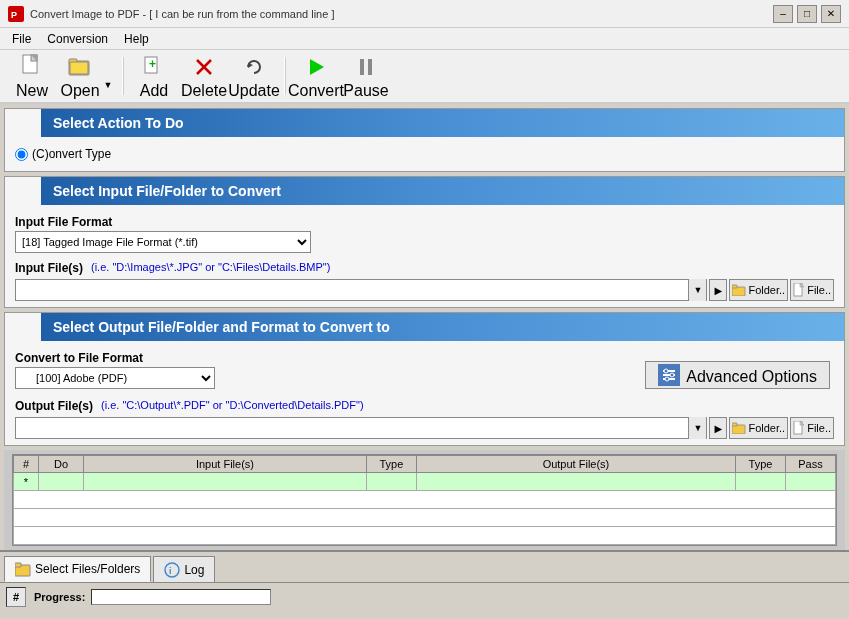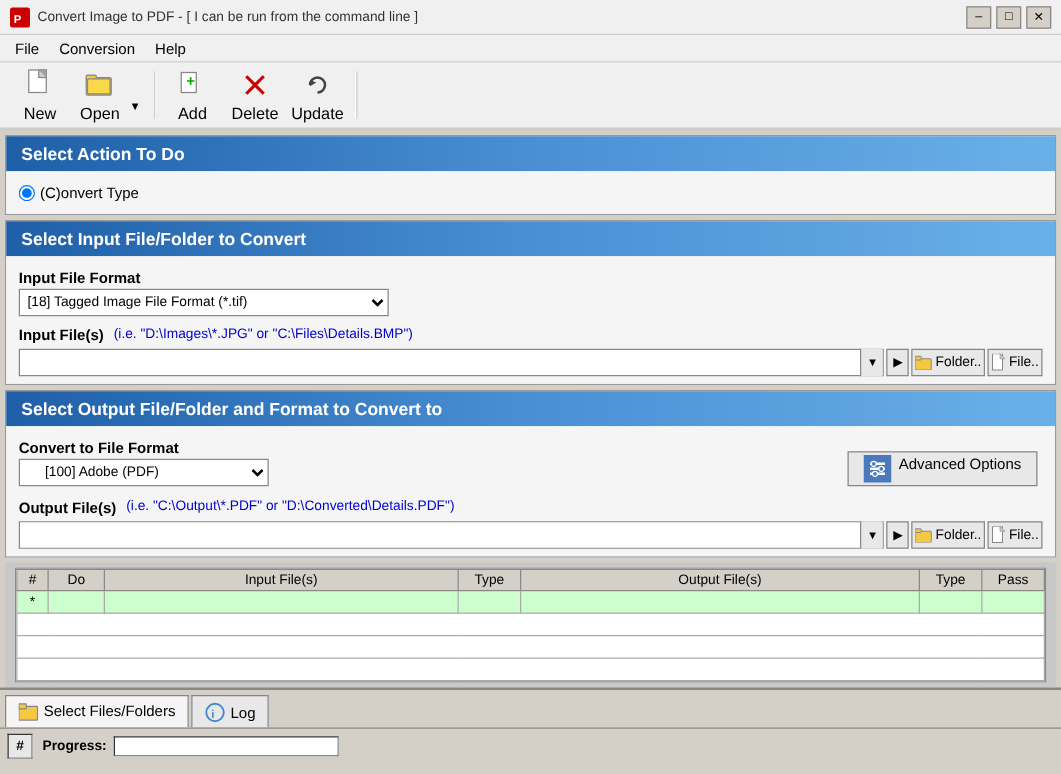--- a/index.html
+++ b/index.html
@@ -15,29 +15,29 @@
 
     
     .menu-bar { background: #f0f0f0; height: 22px; display: flex; align-items: center; padding: 0 4px; border-bottom: 1px solid #ccc; }
     .menu-item { padding: 2px 8px; font-size: 12px; cursor: pointer; color: #000; }
 
     
     .toolbar { background: #f0f0f0; height: 54px; display: flex; align-items: center; padding: 4px 8px; border-bottom: 2px solid #ccc; gap: 2px; }
     .toolbar-btn { display: flex; flex-direction: column; align-items: center; justify-content: center; width: 48px; height: 44px; cursor: pointer; border: 1px solid transparent; padding: 2px; font-size: 11px; background: transparent; }
     .toolbar-icon { width: 28px; height: 28px; display: flex; align-items: center; justify-content: center; }
     .toolbar-separator { width: 2px; height: 38px; background: #ccc; margin: 0 4px; border-left: 1px solid #fff; }
-    .toolbar-btn-label { font-size: 13px; color: #000; margin-top: 1px; }
+    .toolbar-btn-label { font-size: 16px; color: #000; margin-top: 1px; }
 
     
     .open-btn-group { display: flex; align-items: center; height: 44px; border: 1px solid transparent; }
     .open-btn-main { display: flex; flex-direction: column; align-items: center; justify-content: center; width: 42px; height: 44px; cursor: pointer; padding: 2px; font-size: 11px; background: transparent; border: none; }
     .open-btn-arrow { width: 14px; height: 44px; cursor: pointer; background: transparent; border: none; display: flex; align-items: flex-end; justify-content: center; padding-bottom: 8px; font-size: 9px; }
 
     
-    .section-header { background: linear-gradient(to right, #1e5fa8, #4a8fd4, #6ab0e8); color: white; padding: 6px 12px; font-size: 14px; font-weight: bold; display: flex; align-items: center; }
+    .section-header { background: linear-gradient(to right, #1e5fa8, #4a8fd4, #6ab0e8); color: white; padding: 6px 12px; font-size: 14px; font-weight: bold; display: flex; align-items: center; margin-left: 36px; }
     
     
     .section { background: #f5f5f5; border: 1px solid #999; margin-bottom: 0; }
     .section-content { background: #f5f5f5; padding: 6px 10px; }
     
     
     .radio-row { display: flex; align-items: center; gap: 30px; padding: 4px 0; }
     .radio-option { display: flex; align-items: center; gap: 4px; cursor: pointer; }
     .radio-option input[type="radio"] { cursor: pointer; }
 
@@ -51,21 +51,21 @@
     .file-combo { flex: 1; height: 22px; border: 1px solid #888; background: white; display: flex; align-items: center; }
     .file-combo-input { flex: 1; height: 20px; border: none; outline: none; padding: 0 2px; font-size: 11px; background: white; }
     .file-combo-arrow { width: 18px; height: 22px; border-left: 1px solid #888; background: #e8e8e8; display: flex; align-items: center; justify-content: center; font-size: 9px; cursor: pointer; }
     .file-btn-small { height: 22px; padding: 0 2px; border: 1px solid #888; background: #e8e8e8; cursor: pointer; display: flex; align-items: center; gap: 2px; font-size: 11px; white-space: nowrap; }
     .play-btn { width: 18px; height: 22px; border: 1px solid #888; background: #e8e8e8; display: flex; align-items: center; justify-content: center; font-size: 10px; cursor: pointer; }
 
     
     .hint-text { color: #0000cc; font-size: 11px; margin-left: 8px; }
 
     
-    .advanced-btn { height: 28px; padding: 2px 12px; border: 1px solid #888; background: #e8e8e8; cursor: pointer; display: flex; align-items: flex-start; gap: 6px; font-size: 12px; }
+    .advanced-btn { height: 28px; padding: 2px 12px; border: 1px solid #888; background: #e8e8e8; cursor: pointer; display: flex; align-items: flex-end; gap: 6px; font-size: 16px; }
     .adv-icon { width: 22px; height: 22px; background: #4a7abc; display: flex; align-items: center; justify-content: center; }
 
     
     .file-table { width: 100%; border-collapse: collapse; font-size: 11px; }
     .file-table th { background: #d4d0c8; border: 1px solid #888; padding: 2px 4px; text-align: center; font-size: 11px; font-weight: normal; }
     .file-table td { border: 1px solid #aaa; padding: 2px 4px; height: 18px; }
     .table-row-highlight { background: #ccffcc; }
     .table-area { background: white; border: 1px solid #888; margin: 4px 8px; overflow: hidden; }
 
     
@@ -166,21 +166,38 @@
         <path d="M8,14 A6,6 0 1,1 14,20" fill="none" stroke="#444" stroke-width="2"></path>
         <polygon points="8,10 8,15 13,12" fill="#444"></polygon>
       </svg>
     </div>
     <span class="toolbar-btn-label">Update</span>
   </div>
 
   <div class="toolbar-separator"></div>
 
 
-
+  <div class="toolbar-btn">
+    <div class="toolbar-icon">
+      <svg width="28" height="28" viewBox="0 0 28 28">
+        <polygon points="8,6 22,14 8,22" fill="#00cc00"></polygon>
+      </svg>
+    </div>
+    <span class="toolbar-btn-label">Convert</span>
+  </div>
+
+  <div class="toolbar-btn">
+    <div class="toolbar-icon">
+      <svg width="28" height="28" viewBox="0 0 28 28">
+        <rect x="8" y="6" width="4" height="16" fill="#888"></rect>
+        <rect x="16" y="6" width="4" height="16" fill="#888"></rect>
+      </svg>
+    </div>
+    <span class="toolbar-btn-label">Pause</span>
+  </div>
 </div>
 
 <div class="main-content">
   <div class="sections-area">
 
     <div class="section">
       <div class="section-header">
         <span>Select Action To Do</span>
       </div>
       <div class="section-content">

